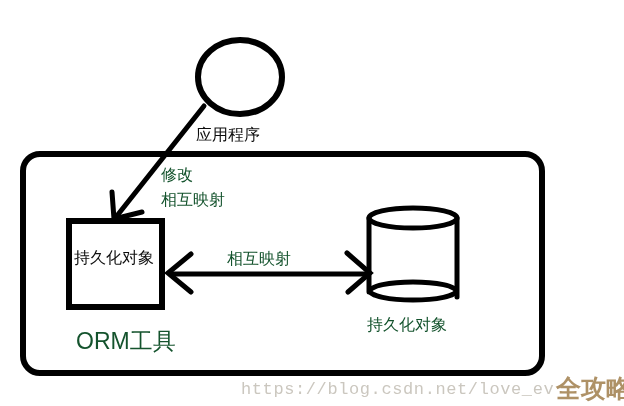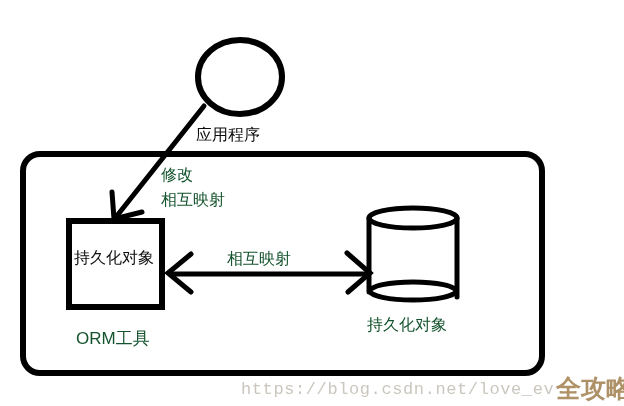--- a/index.html
+++ b/index.html
@@ -88,21 +88,21 @@
   <div class="label black-label" style="left:196px; top:127px;">应用程序</div>
 
   <div class="label red-label" style="left:161px; top:167px;">修改</div>
 
   <div class="label red-label" style="left:161px; top:192px;">相互映射</div>
 
   <div class="label black-label" style="left:74px; top:250px;">持久化对象</div>
 
   <div class="label red-label" style="left:227px; top:251px;">相互映射</div>
 
-  <div class="label red-label" style="left:76px; top:330px; font-size:17px;">ORM工具</div>
+  <div class="label red-label" style="left:76px; top:330px; font-size:23px;">ORM工具</div>
 
   <div class="label red-label" style="left:367px; top:317px;">持久化对象</div>
 
   <div class="url-watermark">https://blog.csdn.net/love_ever</div>
 
   <div class="badge-watermark">全攻略</div>
 
 </div>
 
 </body></html>

